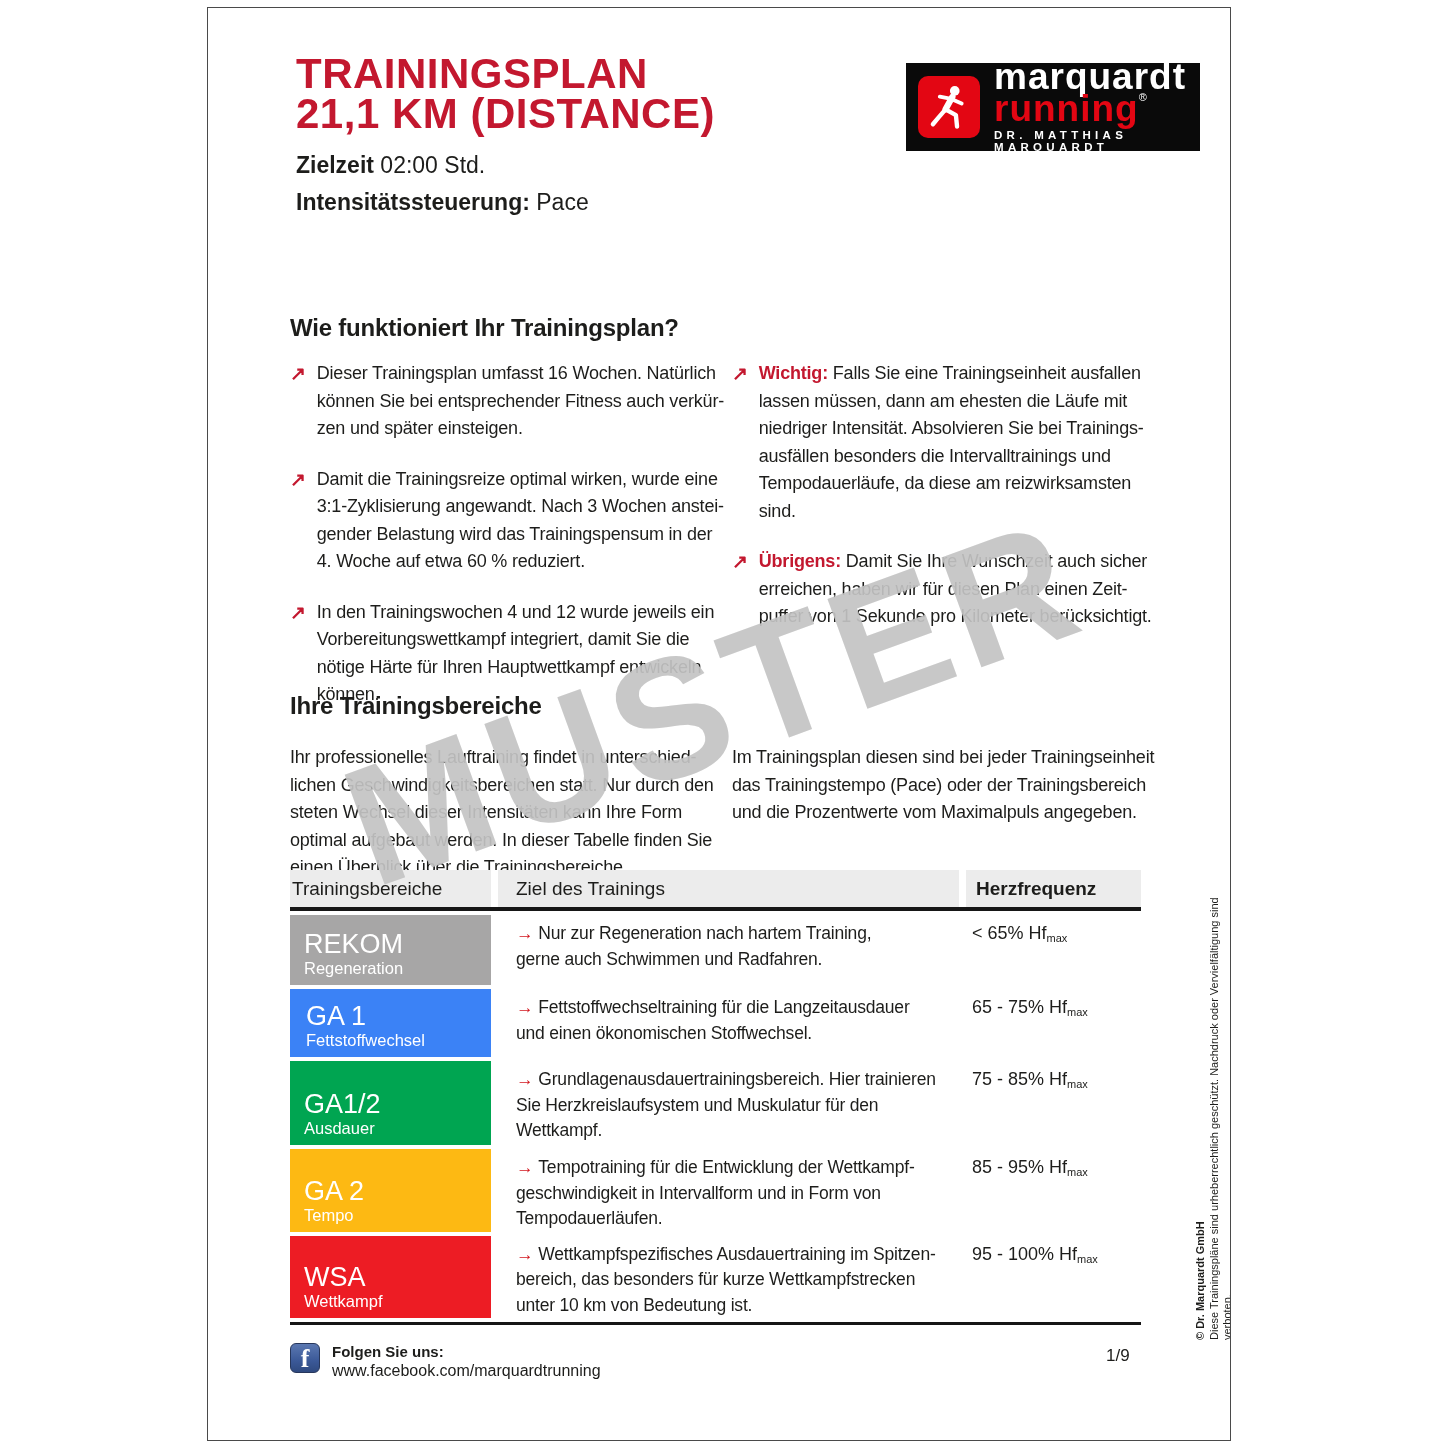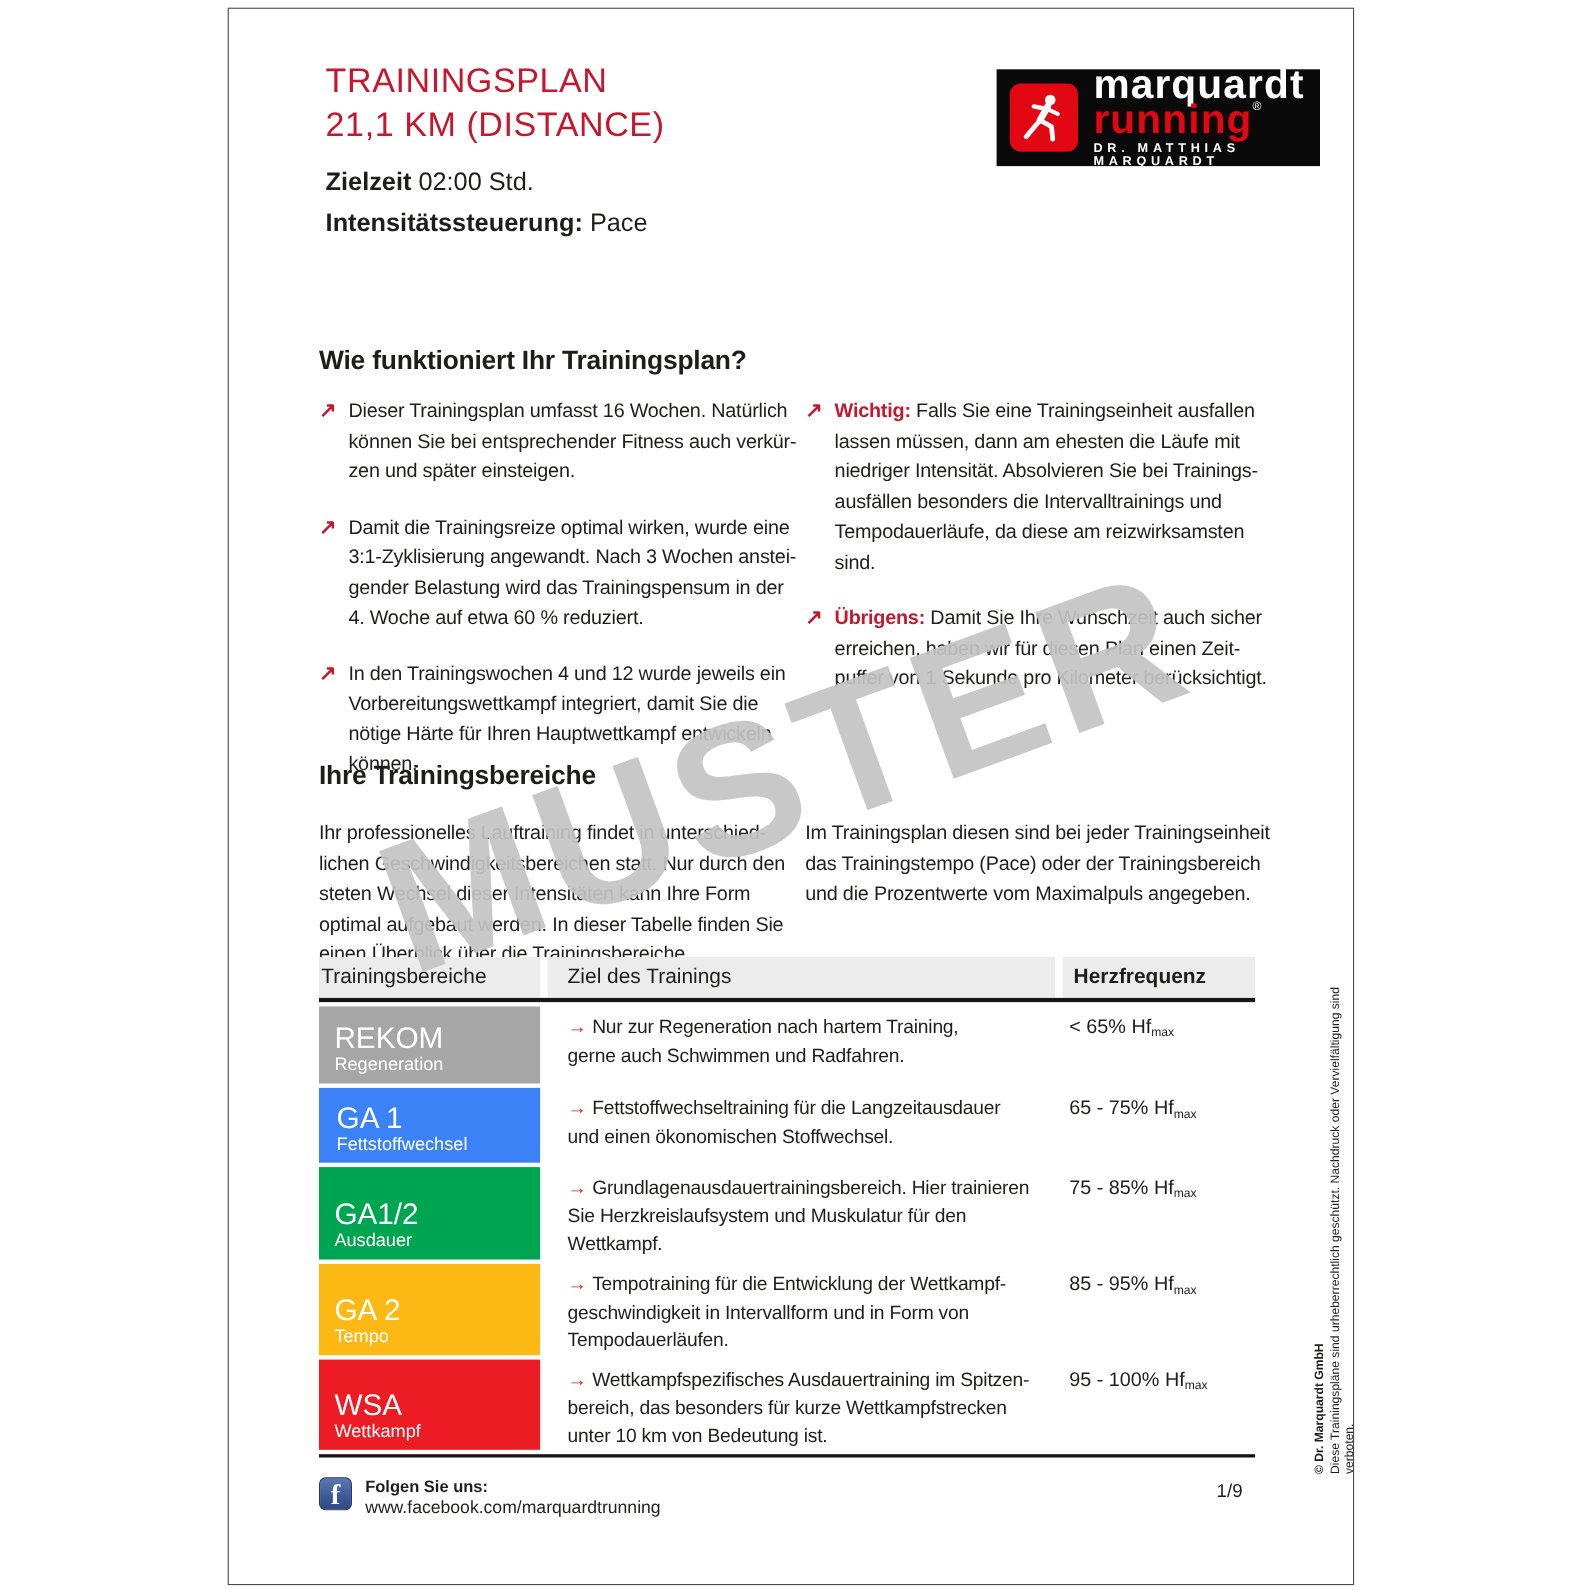--- a/index.html
+++ b/index.html
@@ -10,22 +10,22 @@
     --fb-blue:#3b5998;
   }
   *{box-sizing:border-box;}
   body{margin:0;width:1445px;height:1445px;background:#ffffff;
        font-family:"Liberation Sans",sans-serif;color:var(--text);position:relative;}
   .page{position:absolute;left:207px;top:7px;width:1024px;height:1434px;
         background:#fff;border:1px solid #4a4a4a;overflow:hidden;}
   .pre{white-space:pre-line;}
 
   
-  .doc-title{position:absolute;left:88px;top:46px;font-size:31px;line-height:40px;
-             font-weight:400;color:var(--accent);letter-spacing:.5px;}
+  .doc-title{position:absolute;left:88px;top:46px;font-size:42px;line-height:40px;
+             font-weight:700;color:var(--accent);letter-spacing:.5px;}
   .subline{position:absolute;left:88px;font-size:23px;}
   .subline b{font-weight:700;}
   .sub-ziel{top:144px;}
   .sub-int{top:181px;}
 
   
   .logo{position:absolute;left:698px;top:55px;width:294px;height:88px;background:#0a0a0a;
         display:flex;align-items:center;padding:8px 12px;}
   .logo-square{width:62px;height:62px;background:var(--logo-red);border-radius:10px;
                display:flex;align-items:center;justify-content:center;flex:none;margin-right:14px;}

